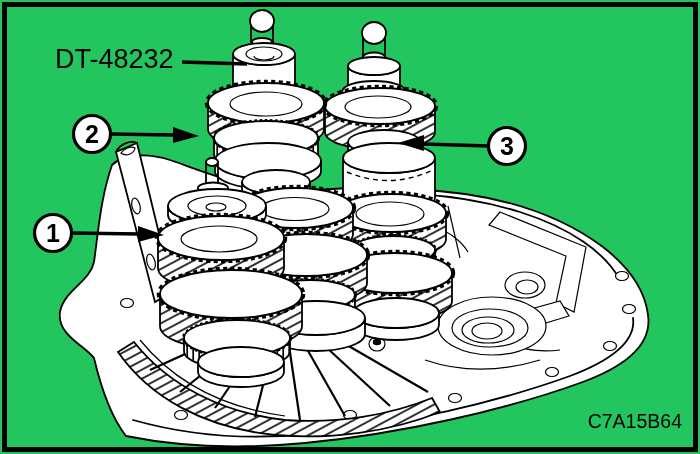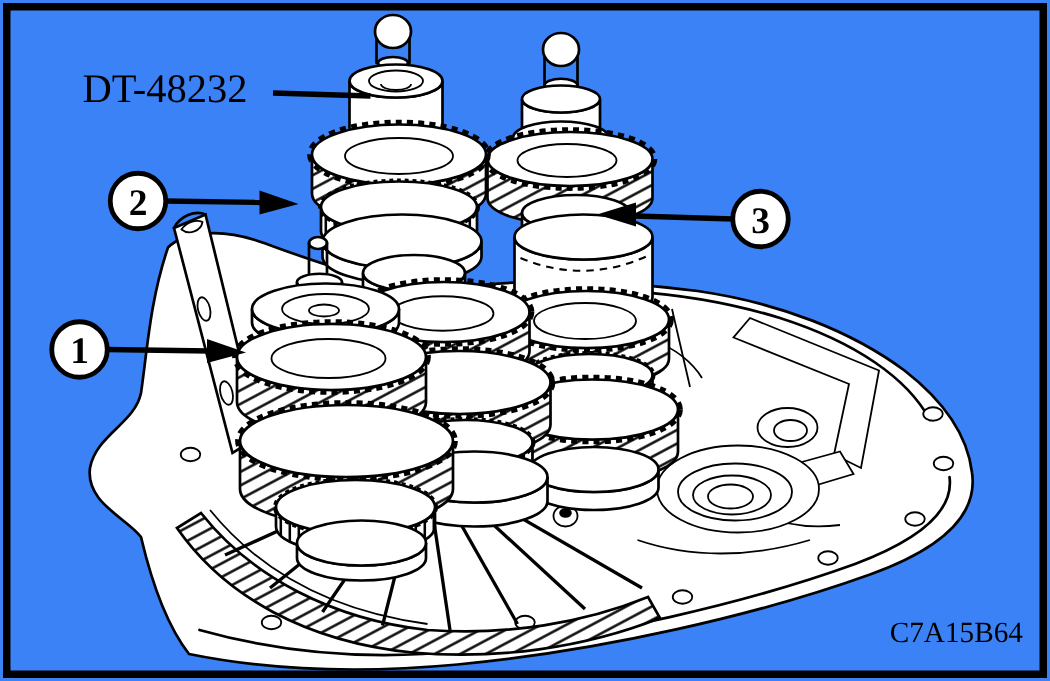--- a/index.html
+++ b/index.html
@@ -1,17 +1,17 @@
 <!DOCTYPE html>
 <html><head>
 <meta charset="utf-8">
 <style>
   html,body{margin:0;padding:0;background:#ffffff;}
-  .stage{position:relative;width:700px;height:454px;background:#3b82f6;overflow:hidden;
-         font-family:Liberation Serif, serif;}
+  .stage{position:relative;width:700px;height:454px;background:#22c55e;overflow:hidden;
+         font-family:Liberation Sans, sans-serif;}
   svg{position:absolute;inset:0;display:block;}
   .ln{fill:none;stroke:#000;stroke-width:1.8;stroke-linejoin:round;stroke-linecap:round;}
   .ln-thin{fill:none;stroke:#000;stroke-width:1.2;stroke-linejoin:round;}
   .face{fill:#fff;stroke:#000;stroke-width:1.8;}
   .face-thin{fill:#fff;stroke:#000;stroke-width:1.2;}
   .band{fill:#fff;stroke:#000;stroke-width:1.8;}
   .band-helix{fill:url(#helix);stroke:#000;stroke-width:1.8;}
   .band-spline{fill:url(#spline);stroke:#000;stroke-width:1.8;}
   .teeth{fill:none;stroke:#000;stroke-width:6.5;stroke-dasharray:4 3.4;}
   .teeth-sm{fill:none;stroke:#000;stroke-width:4;stroke-dasharray:2.6 2.6;}

